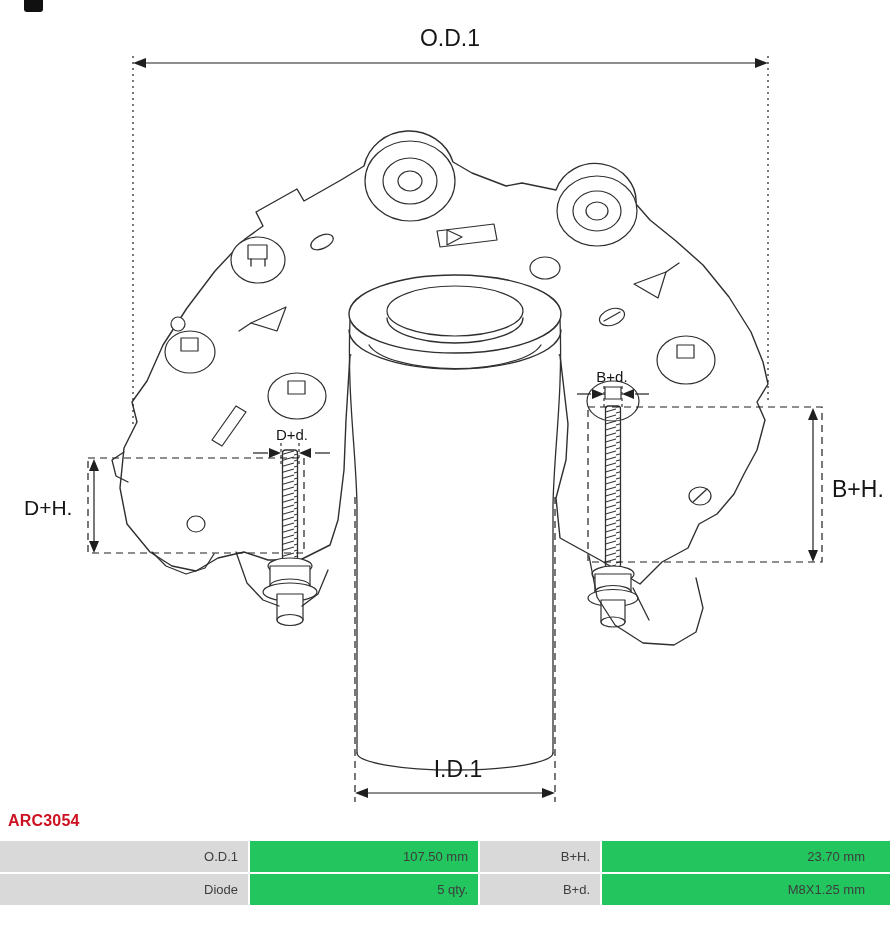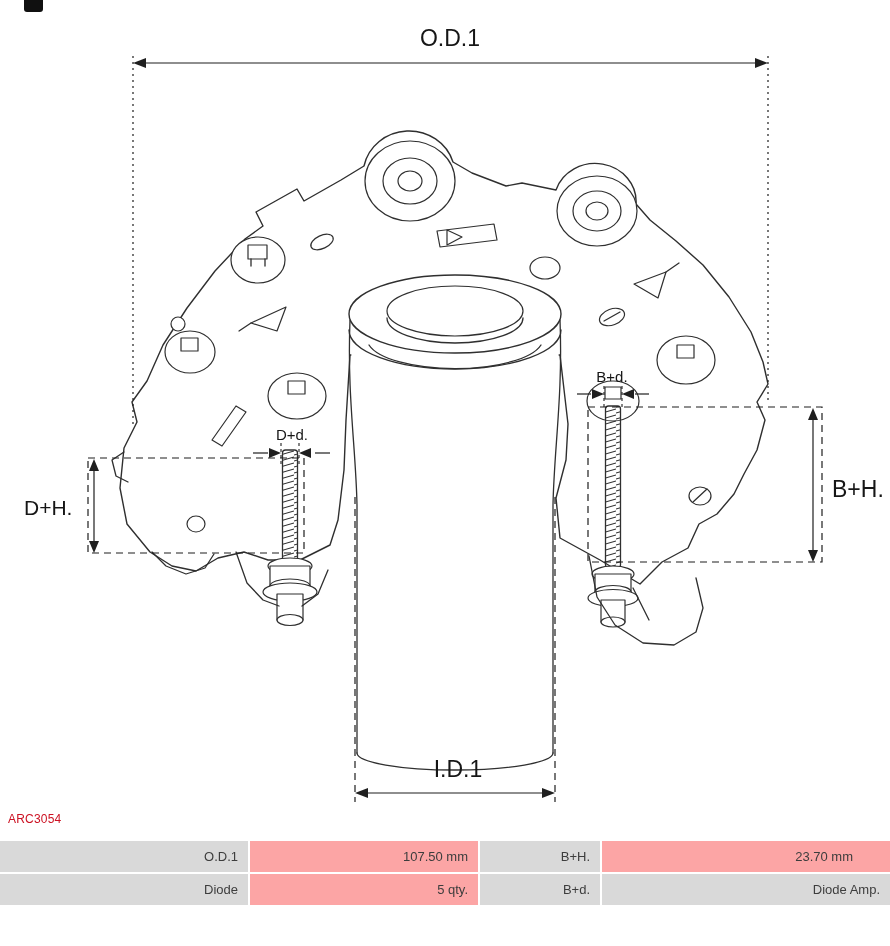--- a/index.html
+++ b/index.html
@@ -21,35 +21,35 @@
   .ln2 { fill:#ffffff; stroke:#2f2f2f; stroke-width:1.2; stroke-linejoin:round; }
   .open{ fill:none; stroke:#2f2f2f; stroke-width:1.3; stroke-linejoin:round; stroke-linecap:round; }
   .thr { fill:url(#thr); stroke:#2f2f2f; stroke-width:1.3; }
   .ann     { stroke:#1f1f1f; stroke-width:1.2; fill:none; }
   .ann-dash{ stroke:#1f1f1f; stroke-width:1.2; fill:none; stroke-dasharray:7 5; }
   .ann-dash-sm{ stroke:#1f1f1f; stroke-width:1.1; fill:none; stroke-dasharray:3 3; }
   .ann-dot { stroke:#1f1f1f; stroke-width:1.2; fill:none; stroke-dasharray:2 4; }
   .ah  { fill:#1f1f1f; stroke:none; }
   .part-number {
     position:absolute; top:812px; left:8px;
-    color:#cc1122; font-weight:normal; font-size:12px; letter-spacing:0.2px;
+    color:#cc1122; font-weight:bold; font-size:16px; letter-spacing:0.2px;
   }
   .spec-table {
     position:absolute; top:841px; left:0; width:890px;
     display:grid; grid-template-columns:248px 228px 120px 1fr;
     grid-auto-rows:31px; gap:2px; background:#ffffff;
   }
   .cell {
     font-size:13px; color:#3d3d3d; box-sizing:border-box;
     display:flex; align-items:center; justify-content:flex-end;
     padding-right:10px;
   }
-  .cell.last { padding-right:37px; }
+  .cell.last { padding-right:25px; }
   .cell.lbl { background:#d9d9d9; }
-  .cell.val { background:#fca5a5; }
+  .cell.val { background:#22c55e; }
   .cell.blank { background:transparent; }
 </style>
 </head>
 <body>
 
 <div class="brand-icon"></div>
 
 <div class="diagram-wrap">
 <svg width="890" height="808" viewBox="0 0 890 808">
   <defs>
@@ -232,17 +232,17 @@
 
 <div class="spec-table">
   <div class="cell lbl">O.D.1</div>
   <div class="cell val">107.50 mm</div>
   <div class="cell lbl">B+H.</div>
   <div class="cell val last">23.70 mm</div>
 
   <div class="cell lbl">Diode</div>
   <div class="cell val">5 qty.</div>
   <div class="cell lbl">B+d.</div>
-
-  <div class="cell lbl">Diode Amp.</div>
+  <div class="cell val last">M8X1.25 mm</div>
+
   <div class="cell blank"></div>
   <div class="cell blank last"></div>
 </div>
 
 </body></html>

